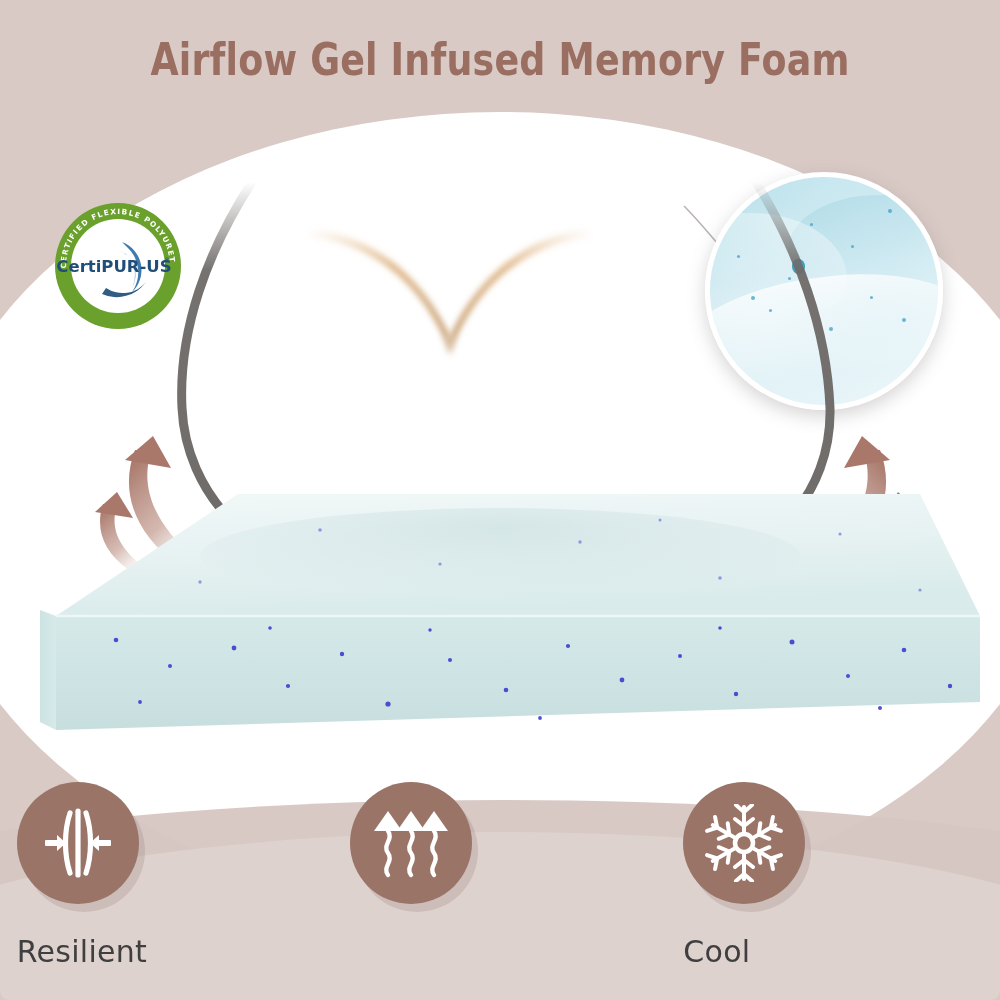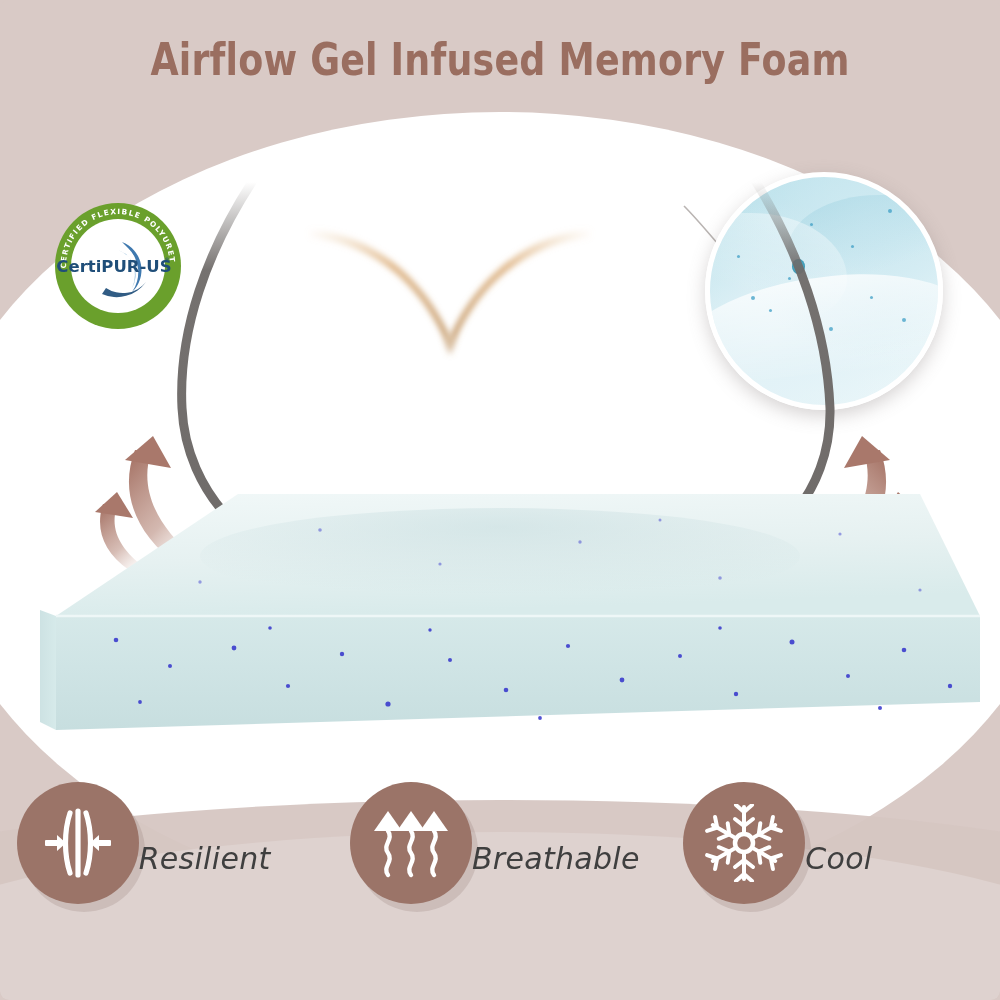--- a/index.html
+++ b/index.html
@@ -90,21 +90,21 @@
 
   
   .arrows-left{position:absolute;left:95px;top:430px;width:130px;height:140px;}
   .arrows-right{position:absolute;left:790px;top:430px;width:130px;height:140px;}
 
   
   .features{
     position:absolute;left:0;top:782px;width:1000px;height:200px;
     display:flex;align-items:flex-start;justify-content:space-around;
   }
-  .feature{width:300px;display:flex;align-items:center;font-style:italic;}
+  .feature{width:300px;display:flex;flex-direction:column;}
   .feature-circle{
     width:122px;height:122px;border-radius:50%;
     background:#9b7468;
     display:flex;align-items:center;justify-content:center;
     box-shadow:6px 8px 0 rgba(120,95,88,.18);
   }
   .feature-circle svg{display:block;}
   .feature-label{
     margin-top:30px;font-size:30px;color:#3f3f3f;letter-spacing:.3px;
     font-family:"DejaVu Sans","Liberation Sans", sans-serif;
@@ -349,21 +349,20 @@
             <path d="M38,70 C32,62 44,56 38,48 C32,40 44,34 38,26"></path>
             <path d="M61,70 C55,62 67,56 61,48 C55,40 67,34 61,26"></path>
           </g>
           <g fill="#ffffff">
             <path d="M15,6 L29,26 L1,26 Z"></path>
             <path d="M38,6 L52,26 L24,26 Z"></path>
             <path d="M61,6 L75,26 L47,26 Z"></path>
           </g>
         </svg>
       </div>
-      <div class="feature-label">Breathable</div>
     </div>
 
     <div class="feature">
       <div class="feature-circle">
         <svg width="78" height="78" viewBox="0 0 78 78">
           <g stroke="#ffffff" stroke-width="4" stroke-linecap="round" fill="none">
             <g>
               <path d="M39,3 L39,75"></path>
               <path d="M39,8 L31,1 M39,8 L47,1"></path>
               <path d="M39,70 L31,77 M39,70 L47,77"></path>

